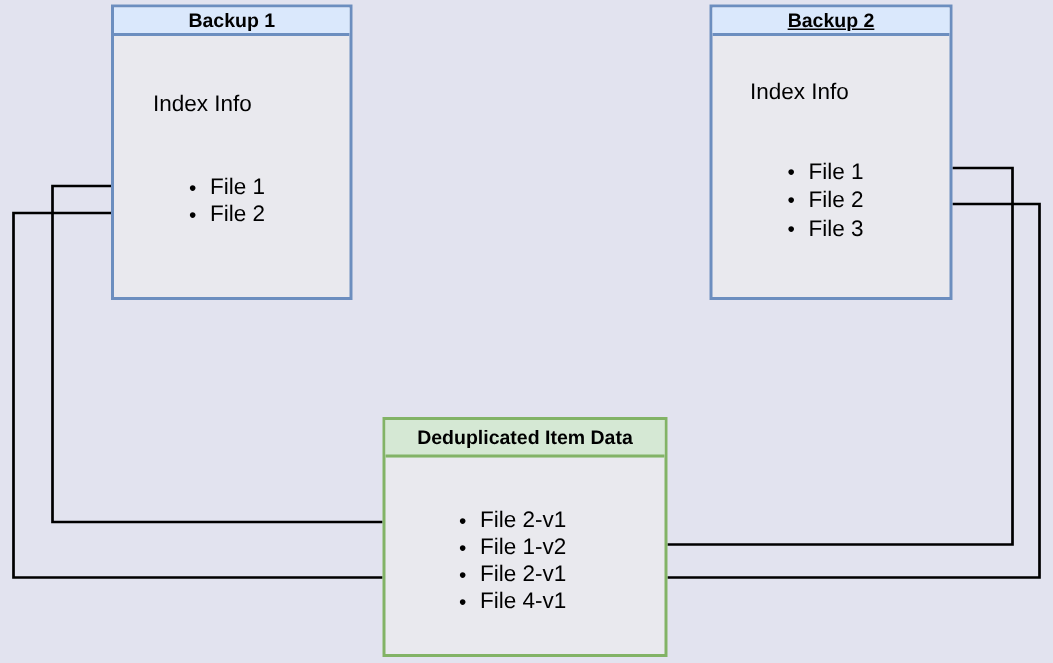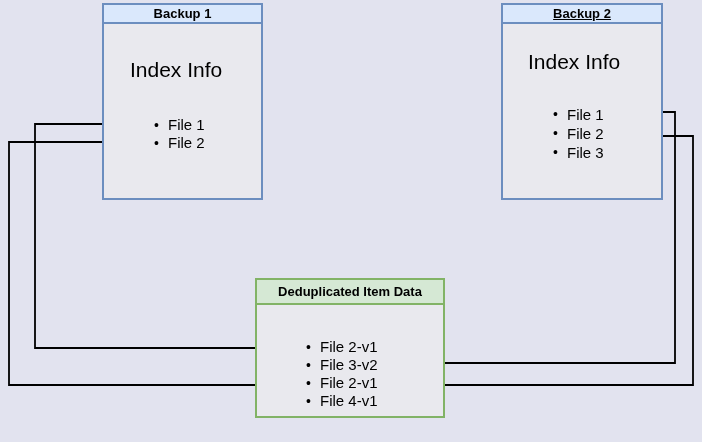--- a/index.html
+++ b/index.html
@@ -25,42 +25,42 @@
     fill: none;
     stroke: #000000;
     stroke-width: 1.8;
   }
   .node {
     position: absolute;
     box-sizing: border-box;
     background: #e9e9ee;
     border: 2px solid;
   }
-  .node.blue  { border-color: #6c8ebf; margin-left: 28px; }
+  .node.blue  { border-color: #6c8ebf; }
   .node.green { border-color: #82b366; }
   .node-header {
     box-sizing: border-box;
     width: 100%;
     display: flex;
     align-items: center;
     justify-content: center;
     border-bottom: 2px solid;
     font-weight: bold;
     font-size: 13px;
     color: #000;
   }
   .blue  .node-header { background: #dae8fc; border-color: #6c8ebf; height: 19px; }
   .green .node-header { background: #d5e8d4; border-color: #82b366; height: 25px; }
   .node-body {
     position: relative;
     width: 100%;
   }
   .subtitle {
     position: absolute;
-    font-size: 21px;
+    font-size: 15px;
     line-height: 16px;
     color: #000;
     white-space: nowrap;
   }
   ul.file-list {
     position: absolute;
     margin: 0;
     padding: 0;
     list-style: none;
   }
@@ -132,33 +132,33 @@
           <span>File 2</span>
         </li>
         <li>
           <span class="bullet">•</span>
           <span>File 3</span>
         </li>
       </ul>
     </div>
   </section>
 
-  <section class="node green dd" style="left:255px; top:278px; width:190px; height:140px;">
+  <section class="node green dd" style="left:255px; top:278px; width:190px; height:160px;">
     <header class="node-header">
       <span>Deduplicated Item Data</span>
     </header>
     <div class="node-body">
       <ul class="file-list" style="left:49px; top:33px;">
         <li>
           <span class="bullet">•</span>
           <span>File 2-v1</span>
         </li>
         <li>
           <span class="bullet">•</span>
-          <span>File 3-v2</span>
+          <span>File 1-v2</span>
         </li>
         <li>
           <span class="bullet">•</span>
           <span>File 2-v1</span>
         </li>
         <li>
           <span class="bullet">•</span>
           <span>File 4-v1</span>
         </li>
       </ul>

